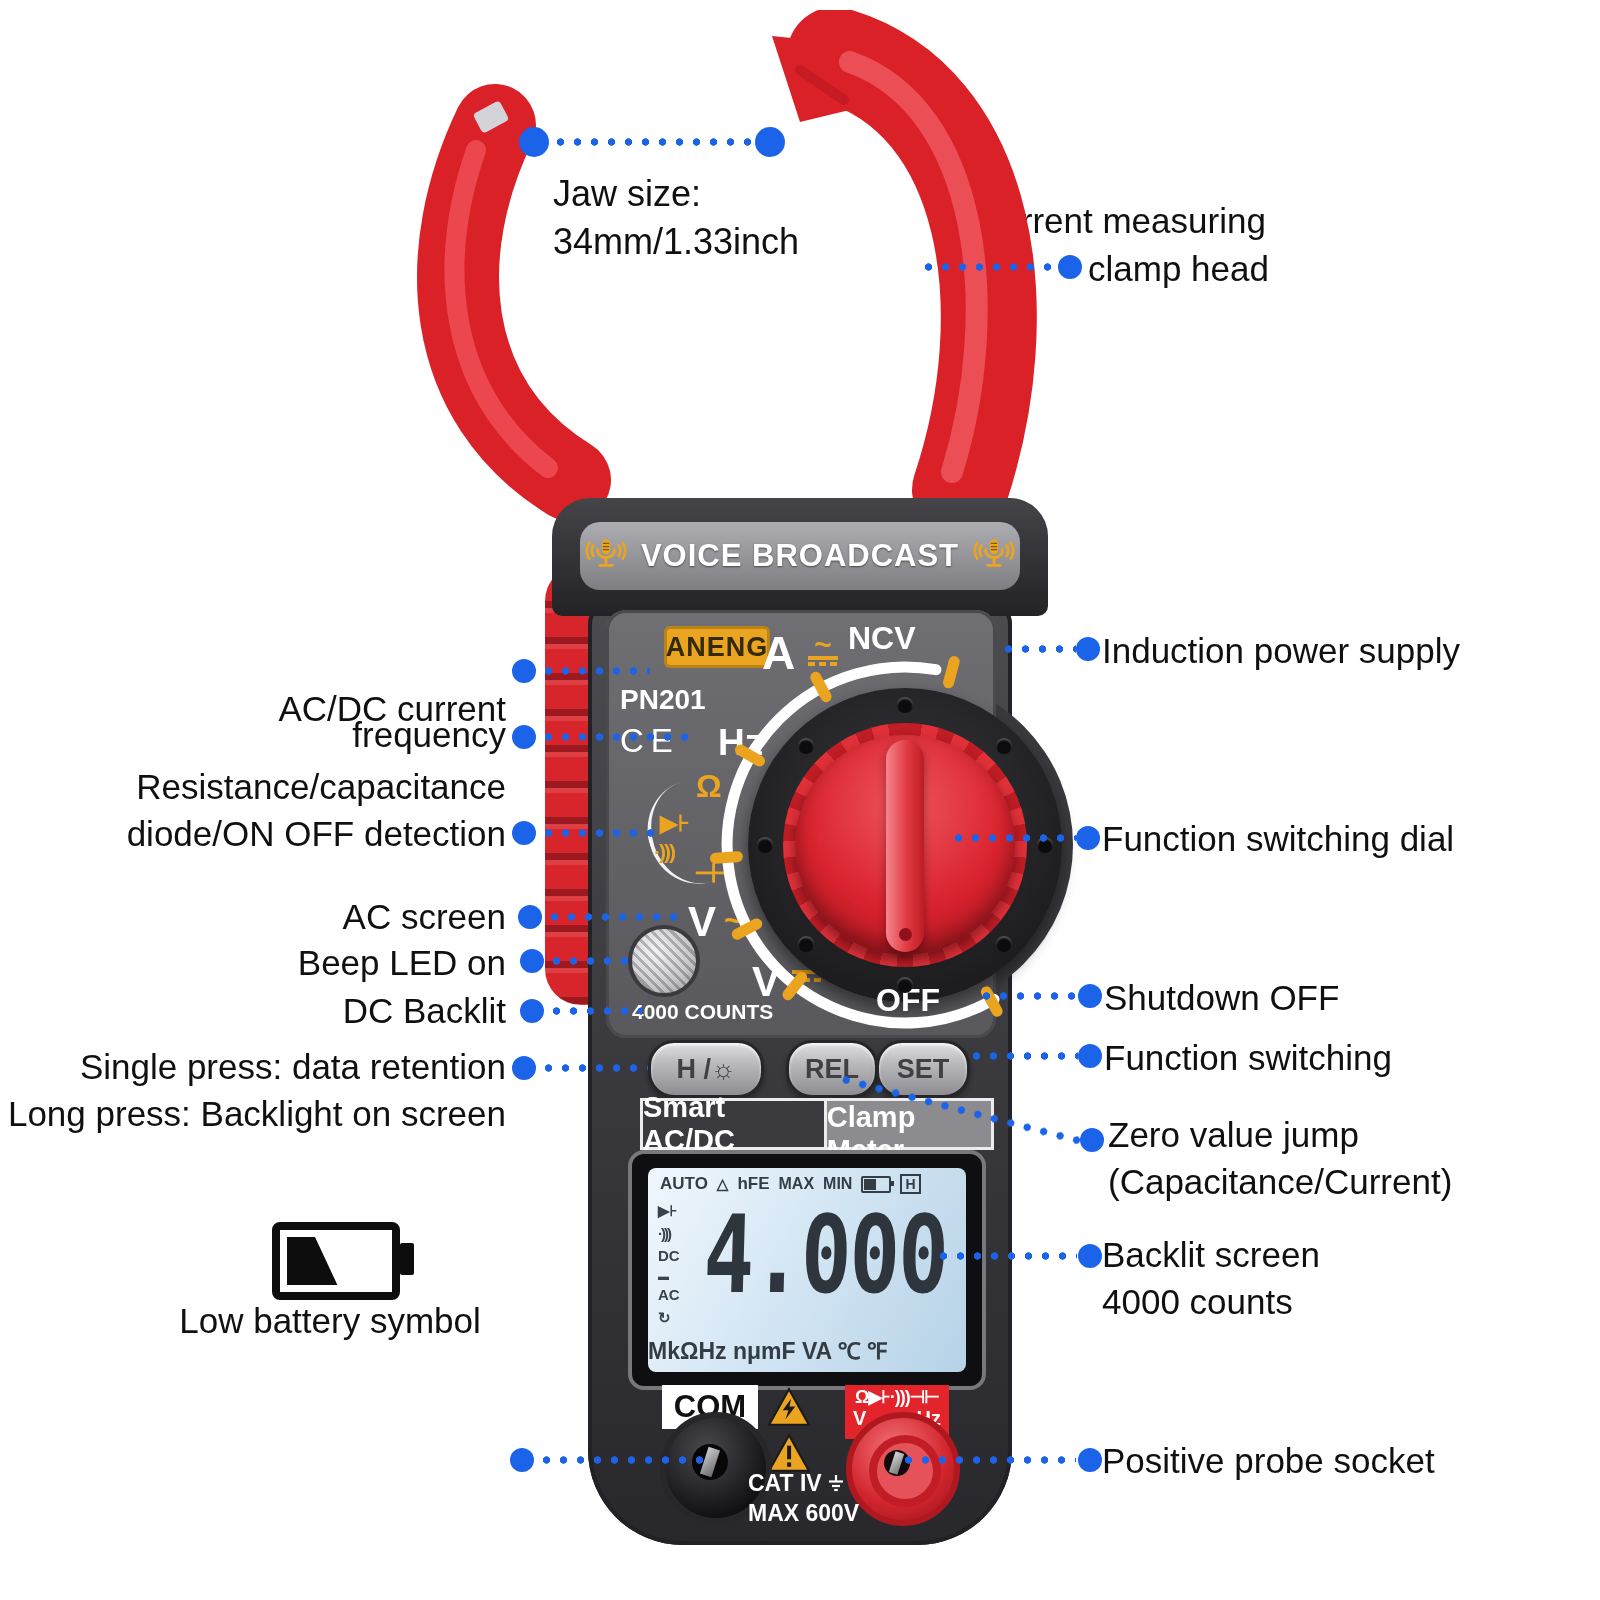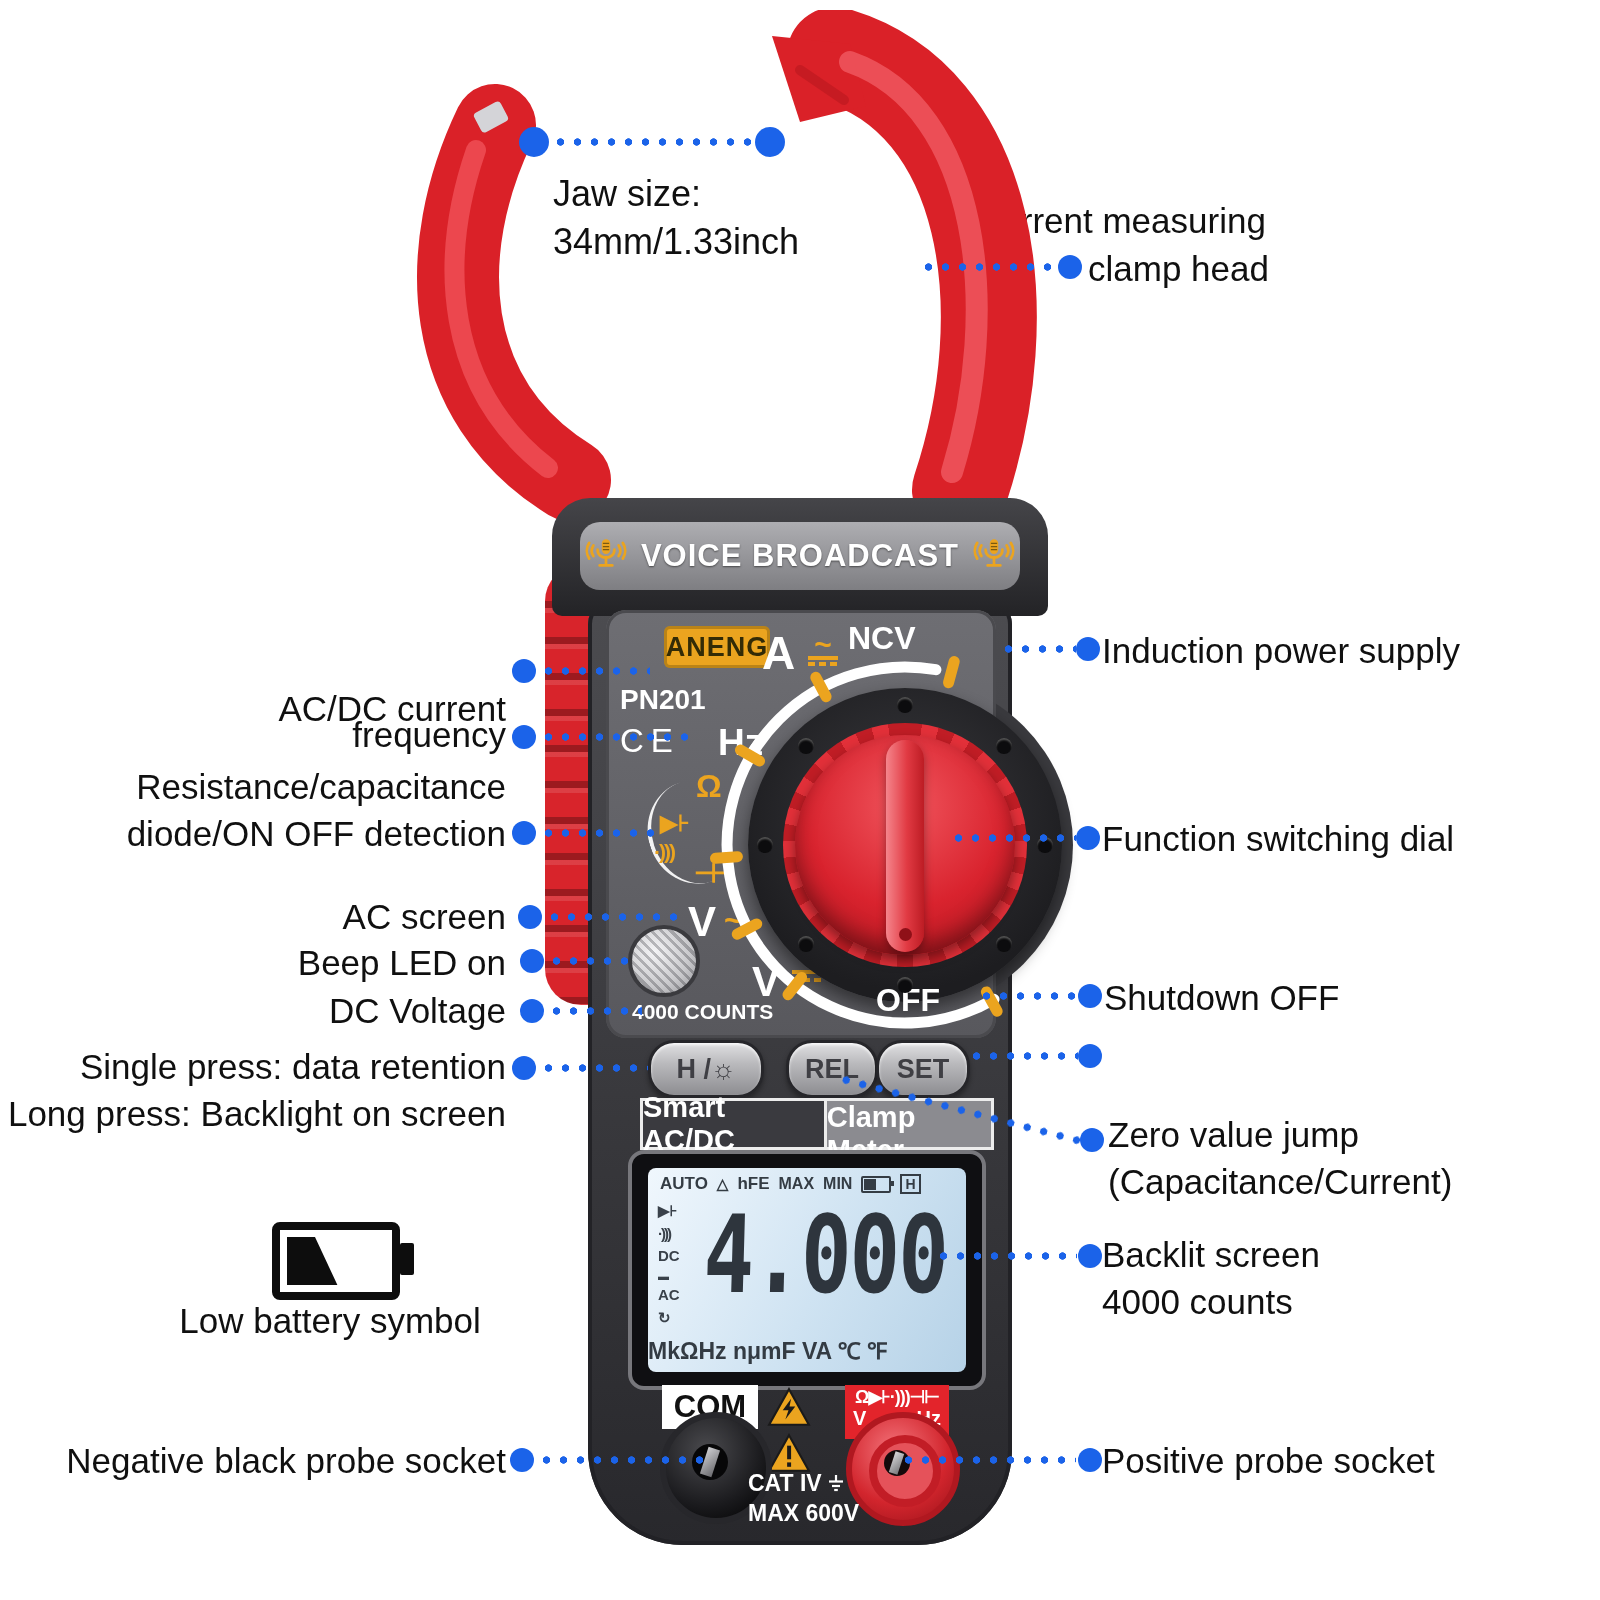--- a/index.html
+++ b/index.html
@@ -283,56 +283,56 @@
   <div class="dots" style="left:540px;top:828px;width:118px;z-index:10;"></div>
 
   <div class="lbl ra" style="right:1094px;top:894px;">AC screen</div>
   <div class="bdot" style="left:518px;top:905px;z-index:10;"></div>
   <div class="dots" style="left:546px;top:912px;width:136px;z-index:10;"></div>
 
   <div class="lbl ra" style="right:1094px;top:940px;">Beep LED on</div>
   <div class="bdot" style="left:520px;top:949px;z-index:10;"></div>
   <div class="dots" style="left:548px;top:956px;width:80px;z-index:10;"></div>
 
-  <div class="lbl ra" style="right:1094px;top:988px;">DC Voltage</div>
+  <div class="lbl ra" style="right:1094px;top:988px;">DC Backlit</div>
   <div class="bdot" style="left:520px;top:999px;z-index:10;"></div>
   <div class="dots" style="left:548px;top:1006px;width:94px;z-index:10;"></div>
 
   <div class="lbl ra" style="right:1094px;top:1044px;">Single press: data retention
 Long press: Backlight on screen</div>
   <div class="bdot" style="left:512px;top:1056px;z-index:10;"></div>
   <div class="dots" style="left:540px;top:1063px;width:108px;z-index:10;"></div>
 
   <div class="abs" style="left:272px;top:1222px;width:112px;height:62px;border:8px solid #0d0d0d;border-radius:8px;z-index:10;">
     <div style="position:absolute;right:-22px;top:13px;width:14px;height:32px;background:#0d0d0d;border-radius:2px;"></div>
     <div style="position:absolute;left:7px;top:7px;bottom:7px;width:70px;background:#0d0d0d;clip-path:polygon(0 0,40% 0,72% 100%,0 100%);"></div>
   </div>
   <div class="lbl ctr" style="left:110px;top:1298px;width:440px;">Low battery symbol</div>
 
-  <div class="lbl ra" style="right:1094px;top:1438px;">Negative black probe socket</div>
   <div class="bdot" style="left:510px;top:1448px;z-index:10;"></div>
   <div class="dots" style="left:538px;top:1455px;width:165px;z-index:10;"></div>
 
   <div class="lbl" style="left:976px;top:198px;">Current measuring</div>
   <div class="lbl" style="left:1088px;top:246px;">clamp head</div>
   <div class="dots" style="left:920px;top:262px;width:138px;z-index:10;"></div>
   <div class="bdot" style="left:1058px;top:255px;z-index:10;"></div>
 
   <div class="lbl" style="left:1102px;top:628px;">Induction power supply</div>
   <div class="dots" style="left:1000px;top:644px;width:76px;z-index:10;"></div>
   <div class="bdot" style="left:1076px;top:637px;z-index:10;"></div>
 
   <div class="lbl" style="left:1102px;top:816px;">Function switching dial</div>
   <div class="dots" style="left:950px;top:833px;width:126px;z-index:10;"></div>
   <div class="bdot" style="left:1076px;top:826px;z-index:10;"></div>
 
   <div class="lbl" style="left:1104px;top:975px;">Shutdown  OFF</div>
   <div class="dots" style="left:978px;top:991px;width:100px;z-index:10;"></div>
   <div class="bdot" style="left:1078px;top:984px;z-index:10;"></div>
 
+  <div class="lbl" style="left:1104px;top:1035px;">Function switching</div>
   <div class="dots" style="left:968px;top:1051px;width:110px;z-index:10;"></div>
   <div class="bdot" style="left:1078px;top:1044px;z-index:10;"></div>
 
   <div class="lbl" style="left:1108px;top:1112px;">Zero value jump
 (Capacitance/Current)</div>
   <div class="dots" style="left:838px;top:1073px;width:250px;transform:rotate(14.6deg);transform-origin:left center;z-index:10;"></div>
   <div class="bdot" style="left:1080px;top:1128px;z-index:10;"></div>
 
   <div class="lbl" style="left:1102px;top:1232px;">Backlit screen
 4000 counts</div>

